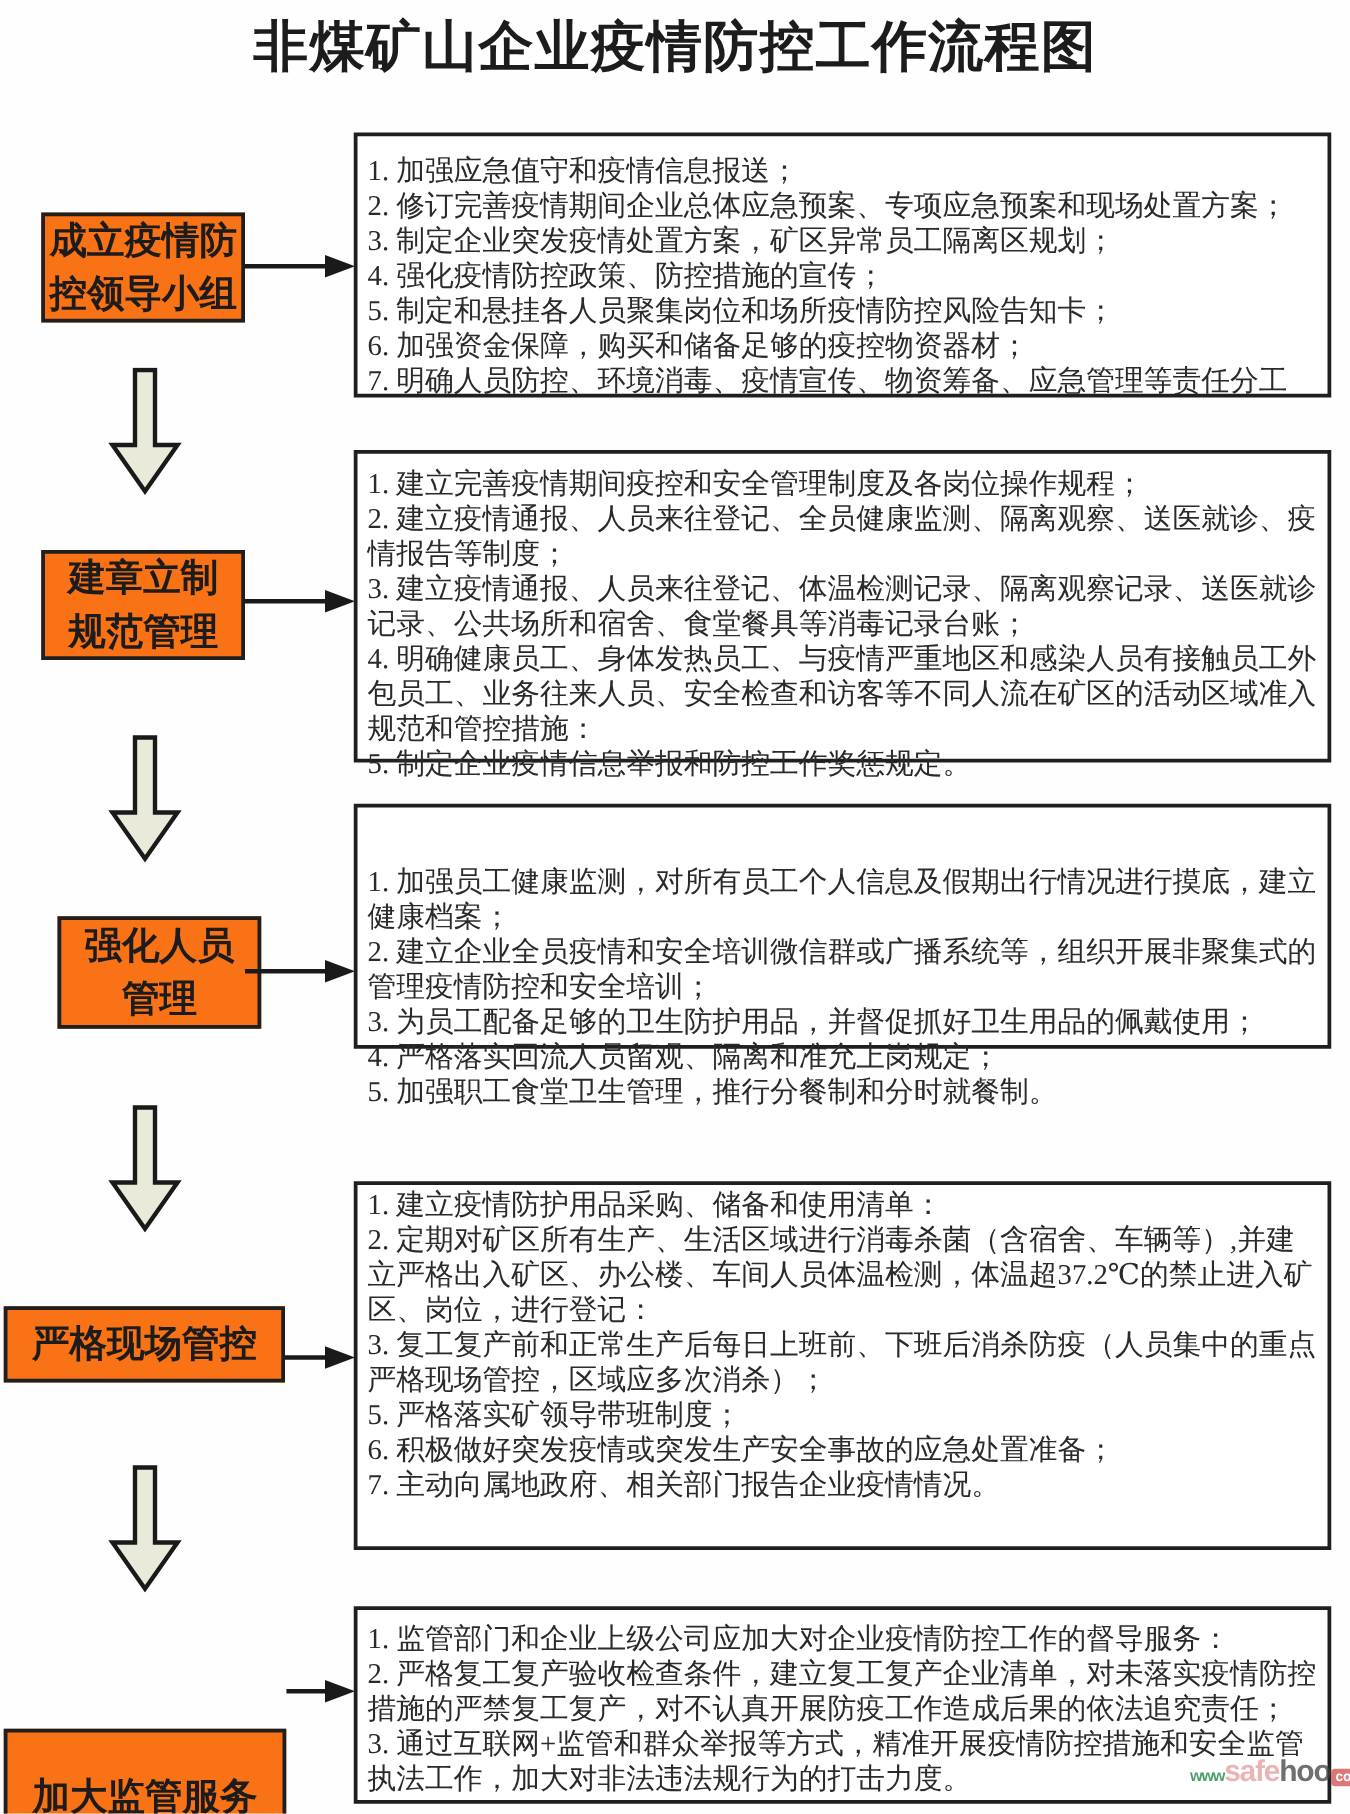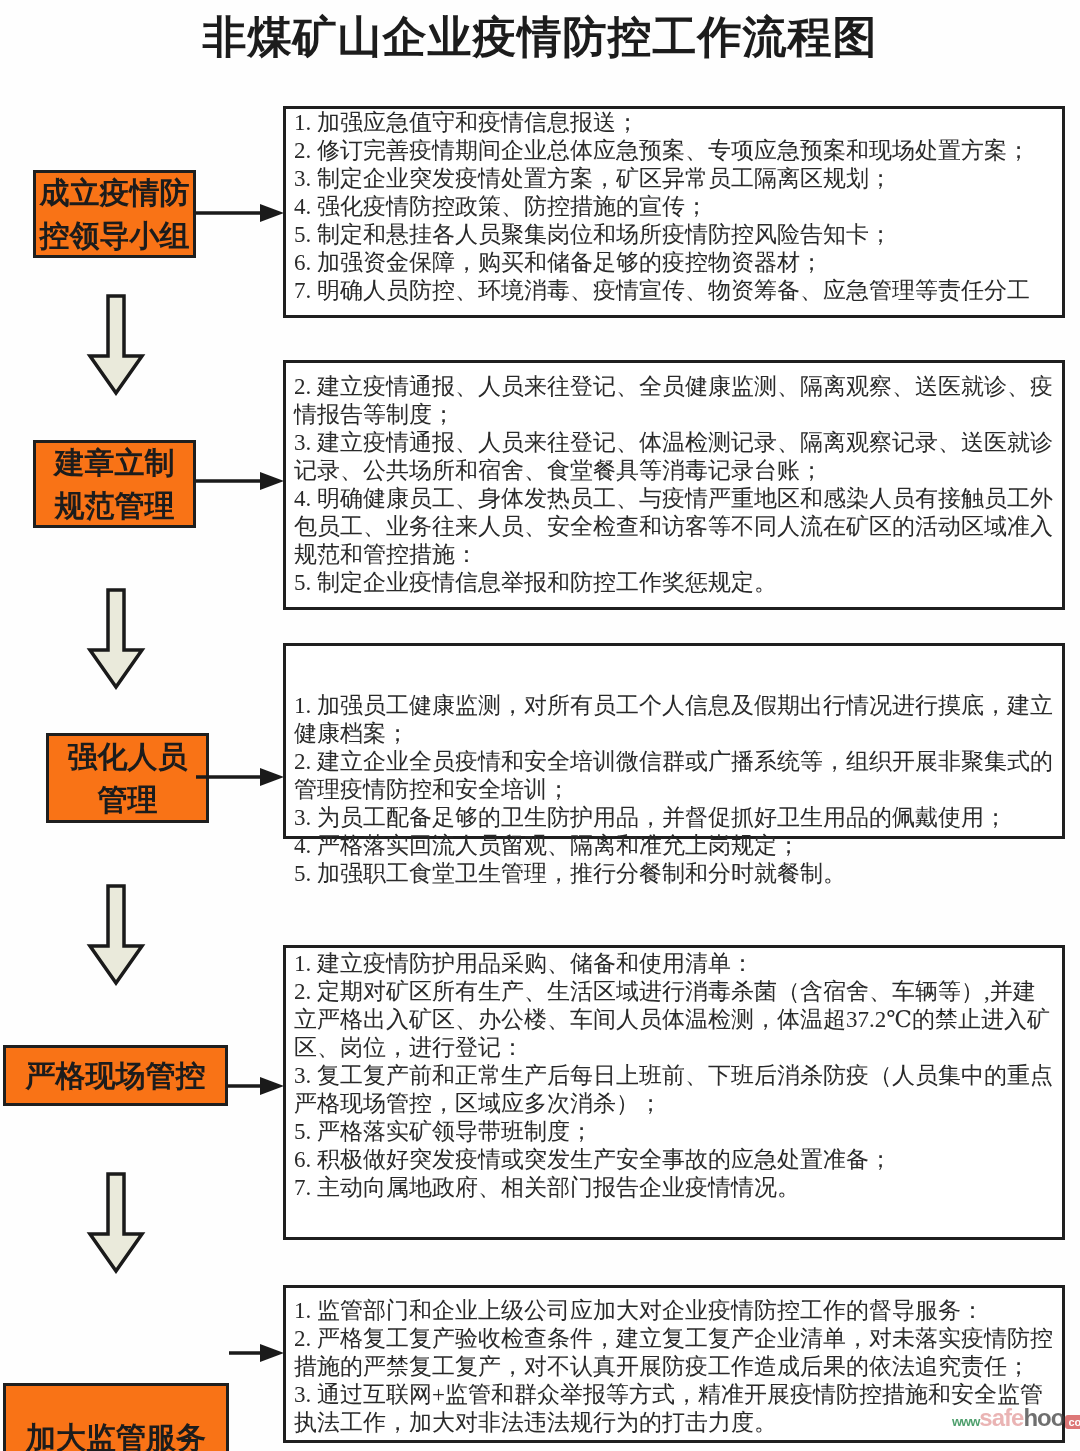--- a/index.html
+++ b/index.html
@@ -38,33 +38,34 @@
 </style>
 </head>
 <body>
 
 <div class="page">
 
   <div class="title">非煤矿山企业疫情防控工作流程图</div>
 
   <div class="label-box" style="left:33px;top:170px;width:163px;height:88px;">成立疫情防
 控领导小组</div>
-  <div class="detail-box" style="left:283px;top:106px;width:782px;height:212px;padding-top:0;">
+  <div class="detail-box" style="left:283px;top:106px;width:782px;height:212px;padding-top:14px;">
       <div class="detail-item">1. 加强应急值守和疫情信息报送；</div>
       <div class="detail-item">2. 修订完善疫情期间企业总体应急预案、专项应急预案和现场处置方案；</div>
       <div class="detail-item">3. 制定企业突发疫情处置方案，矿区异常员工隔离区规划；</div>
       <div class="detail-item">4. 强化疫情防控政策、防控措施的宣传；</div>
       <div class="detail-item">5. 制定和悬挂各人员聚集岗位和场所疫情防控风险告知卡；</div>
       <div class="detail-item">6. 加强资金保障，购买和储备足够的疫控物资器材；</div>
       <div class="detail-item">7. 明确人员防控、环境消毒、疫情宣传、物资筹备、应急管理等责任分工</div>
     </div>
 
   <div class="label-box" style="left:33px;top:440px;width:163px;height:88px;">建章立制
 规范管理</div>
   <div class="detail-box" style="left:283px;top:360px;width:782px;height:250px;padding-top:10px;">
+      <div class="detail-item">1. 建立完善疫情期间疫控和安全管理制度及各岗位操作规程；</div>
       <div class="detail-item">2. 建立疫情通报、人员来往登记、全员健康监测、隔离观察、送医就诊、疫情报告等制度；</div>
       <div class="detail-item">3. 建立疫情通报、人员来往登记、体温检测记录、隔离观察记录、送医就诊记录、公共场所和宿舍、食堂餐具等消毒记录台账；</div>
       <div class="detail-item">4. 明确健康员工、身体发热员工、与疫情严重地区和感染人员有接触员工外包员工、业务往来人员、安全检查和访客等不同人流在矿区的活动区域准入规范和管控措施：</div>
       <div class="detail-item">5. 制定企业疫情信息举报和防控工作奖惩规定。</div>
     </div>
 
   <div class="label-box" style="left:46px;top:733px;width:163px;height:90px;">强化人员
 管理</div>
   <div class="detail-box" style="left:283px;top:643px;width:782px;height:196px;padding-top:46px;">
       <div class="detail-item">1. 加强员工健康监测，对所有员工个人信息及假期出行情况进行摸底，建立健康档案；</div>

